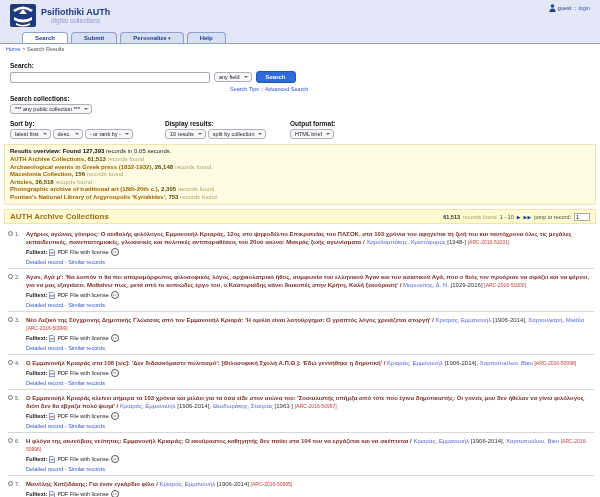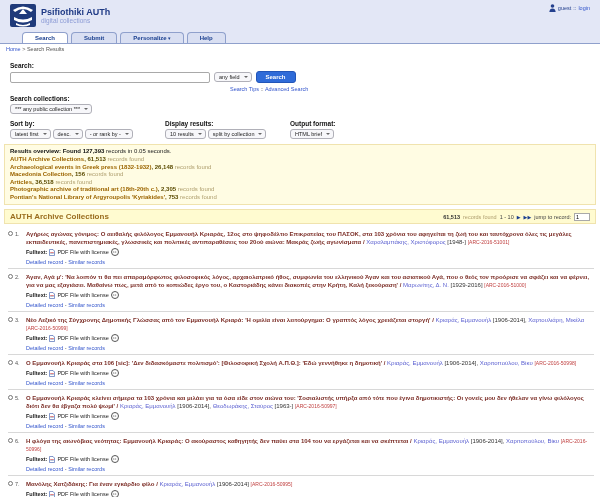--- a/index.html
+++ b/index.html
@@ -1,21 +1,21 @@
 <!DOCTYPE html>
 <html><head>
 <meta charset="utf-8">
 <style>
   html,body{margin:0;padding:0;}
   body{width:600px;height:497px;overflow:hidden;background:#fff;
        font-family:"Liberation Sans","DejaVu Sans",sans-serif;font-size:6px;color:#222;}
   a{text-decoration:none;cursor:pointer;}
   
   .header{background:#e3e7f6;padding:2px 8px 0 8px;border-bottom:1px solid #8fa0cc;position:relative;}
-  .brand{display:flex;align-items:center;gap:5px;padding:2px 0 1px 2px;}
+  .brand{display:flex;align-items:center;gap:5px;padding:2px 0 1px 2px;text-align:center;}
   .brand-title{color:#1f3a85;font-weight:bold;font-size:9px;line-height:9px;}
   .brand-sub{color:#8d9cd6;font-size:6.5px;line-height:7px;}
   .userbox{position:absolute;top:4px;right:10px;font-size:5.5px;color:#24408e;display:flex;align-items:center;gap:2px;}
   .userbox a{color:#3355cc;}
   .tabs{display:flex;gap:3px;margin:4px 0 0 14px;}
   .tab{border:1px solid #8fa0cc;border-bottom:none;border-radius:4px 4px 0 0;background:#d9dff2;
        color:#1a3f8f;font-size:6px;font-weight:bold;padding:2px 12px;margin-bottom:0;}
   .tab.active{background:#fff;}
   .tab-arrow{font-size:5px;color:#1a3f8f;}
   .breadcrumb{padding:2px 6px 3px 6px;font-size:5.5px;color:#555;}

